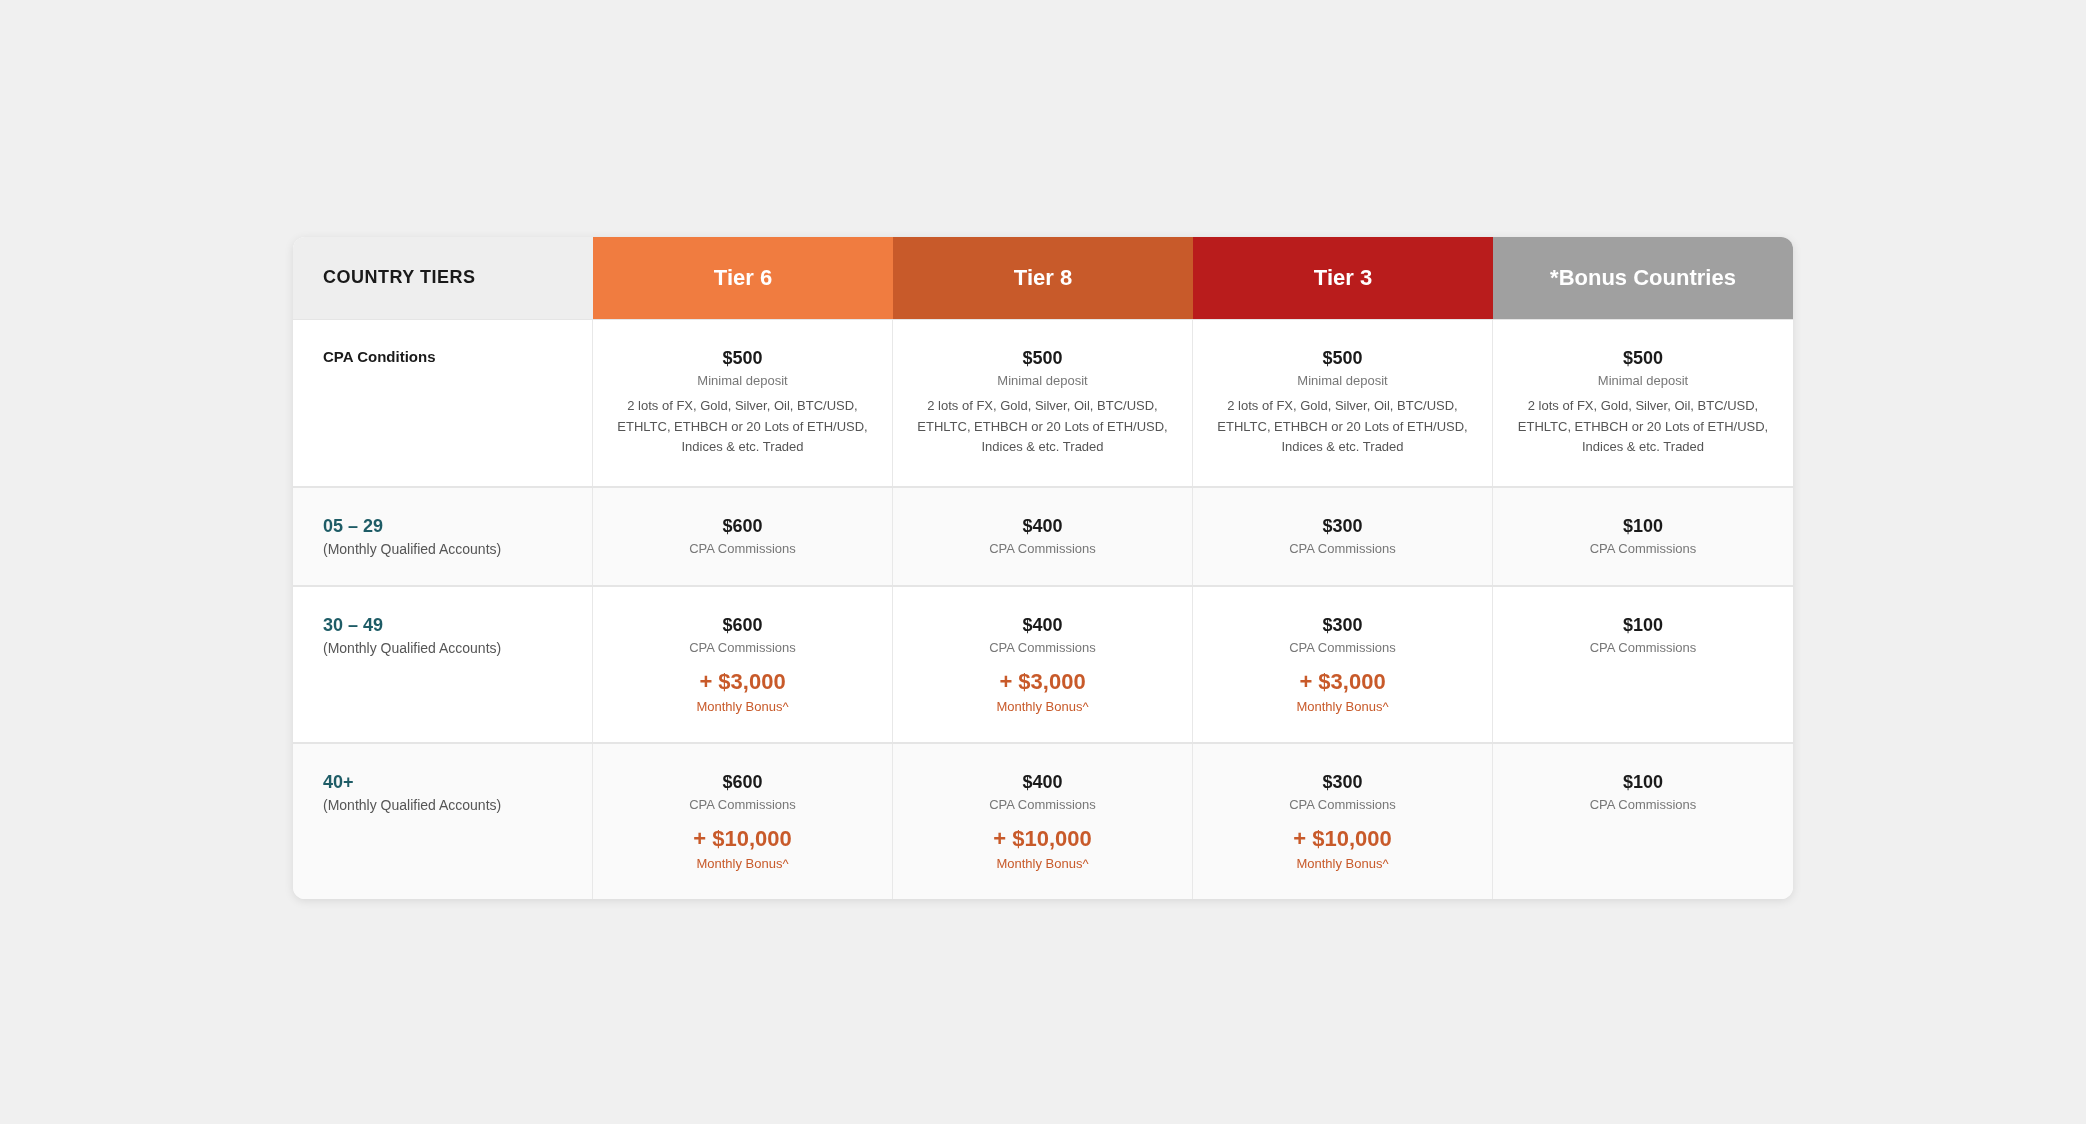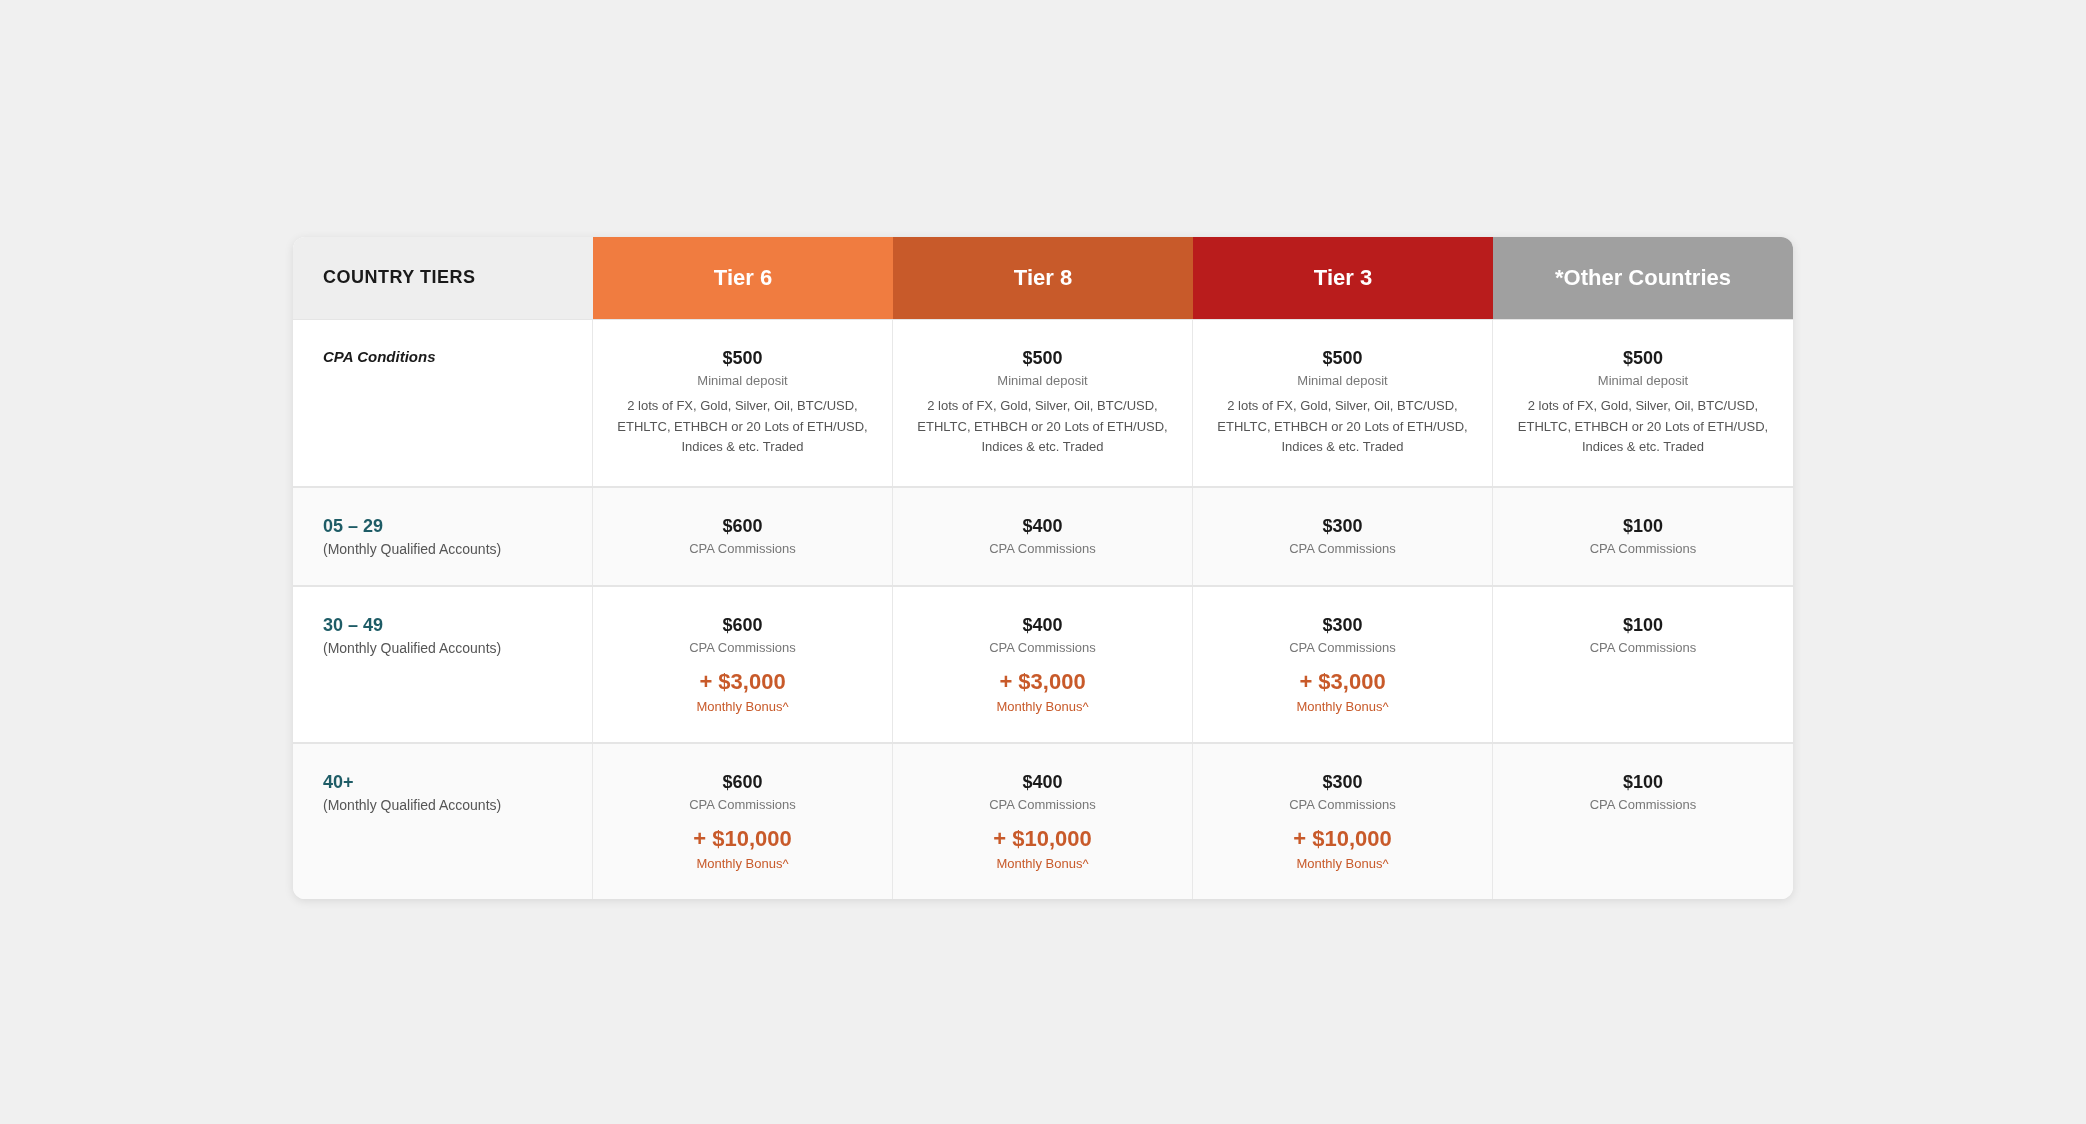--- a/index.html
+++ b/index.html
@@ -107,21 +107,20 @@
     }
     .bonus-label {
       font-size: 13px;
       color: #c85a2a;
       margin-top: 4px;
     }
     .cpa-row-header {
       display: flex;
       flex-direction: column;
       justify-content: flex-end;
-      font-style: italic;
     }
     .row-bg-white { background: #ffffff; }
     .row-bg-light { background: #fafafa; }
   </style>
 </head>
 <body>
 
 <div class="table-container">
 
   <div class="header-row">
@@ -131,21 +130,21 @@
     <div class="header-cell tier1">
       <span>Tier 6</span>
     </div>
     <div class="header-cell tier2">
       <span>Tier 8</span>
     </div>
     <div class="header-cell tier3">
       <span>Tier 3</span>
     </div>
     <div class="header-cell other">
-      <span>*Other Countries</span>
+      <span>*Bonus Countries</span>
     </div>
   </div>
 
   <div class="content-row row-bg-white">
     <div class="cell">
       <div class="cpa-row-header">
         <span class="row-label">CPA Conditions</span>
       </div>
     </div>
     <div class="cell">

